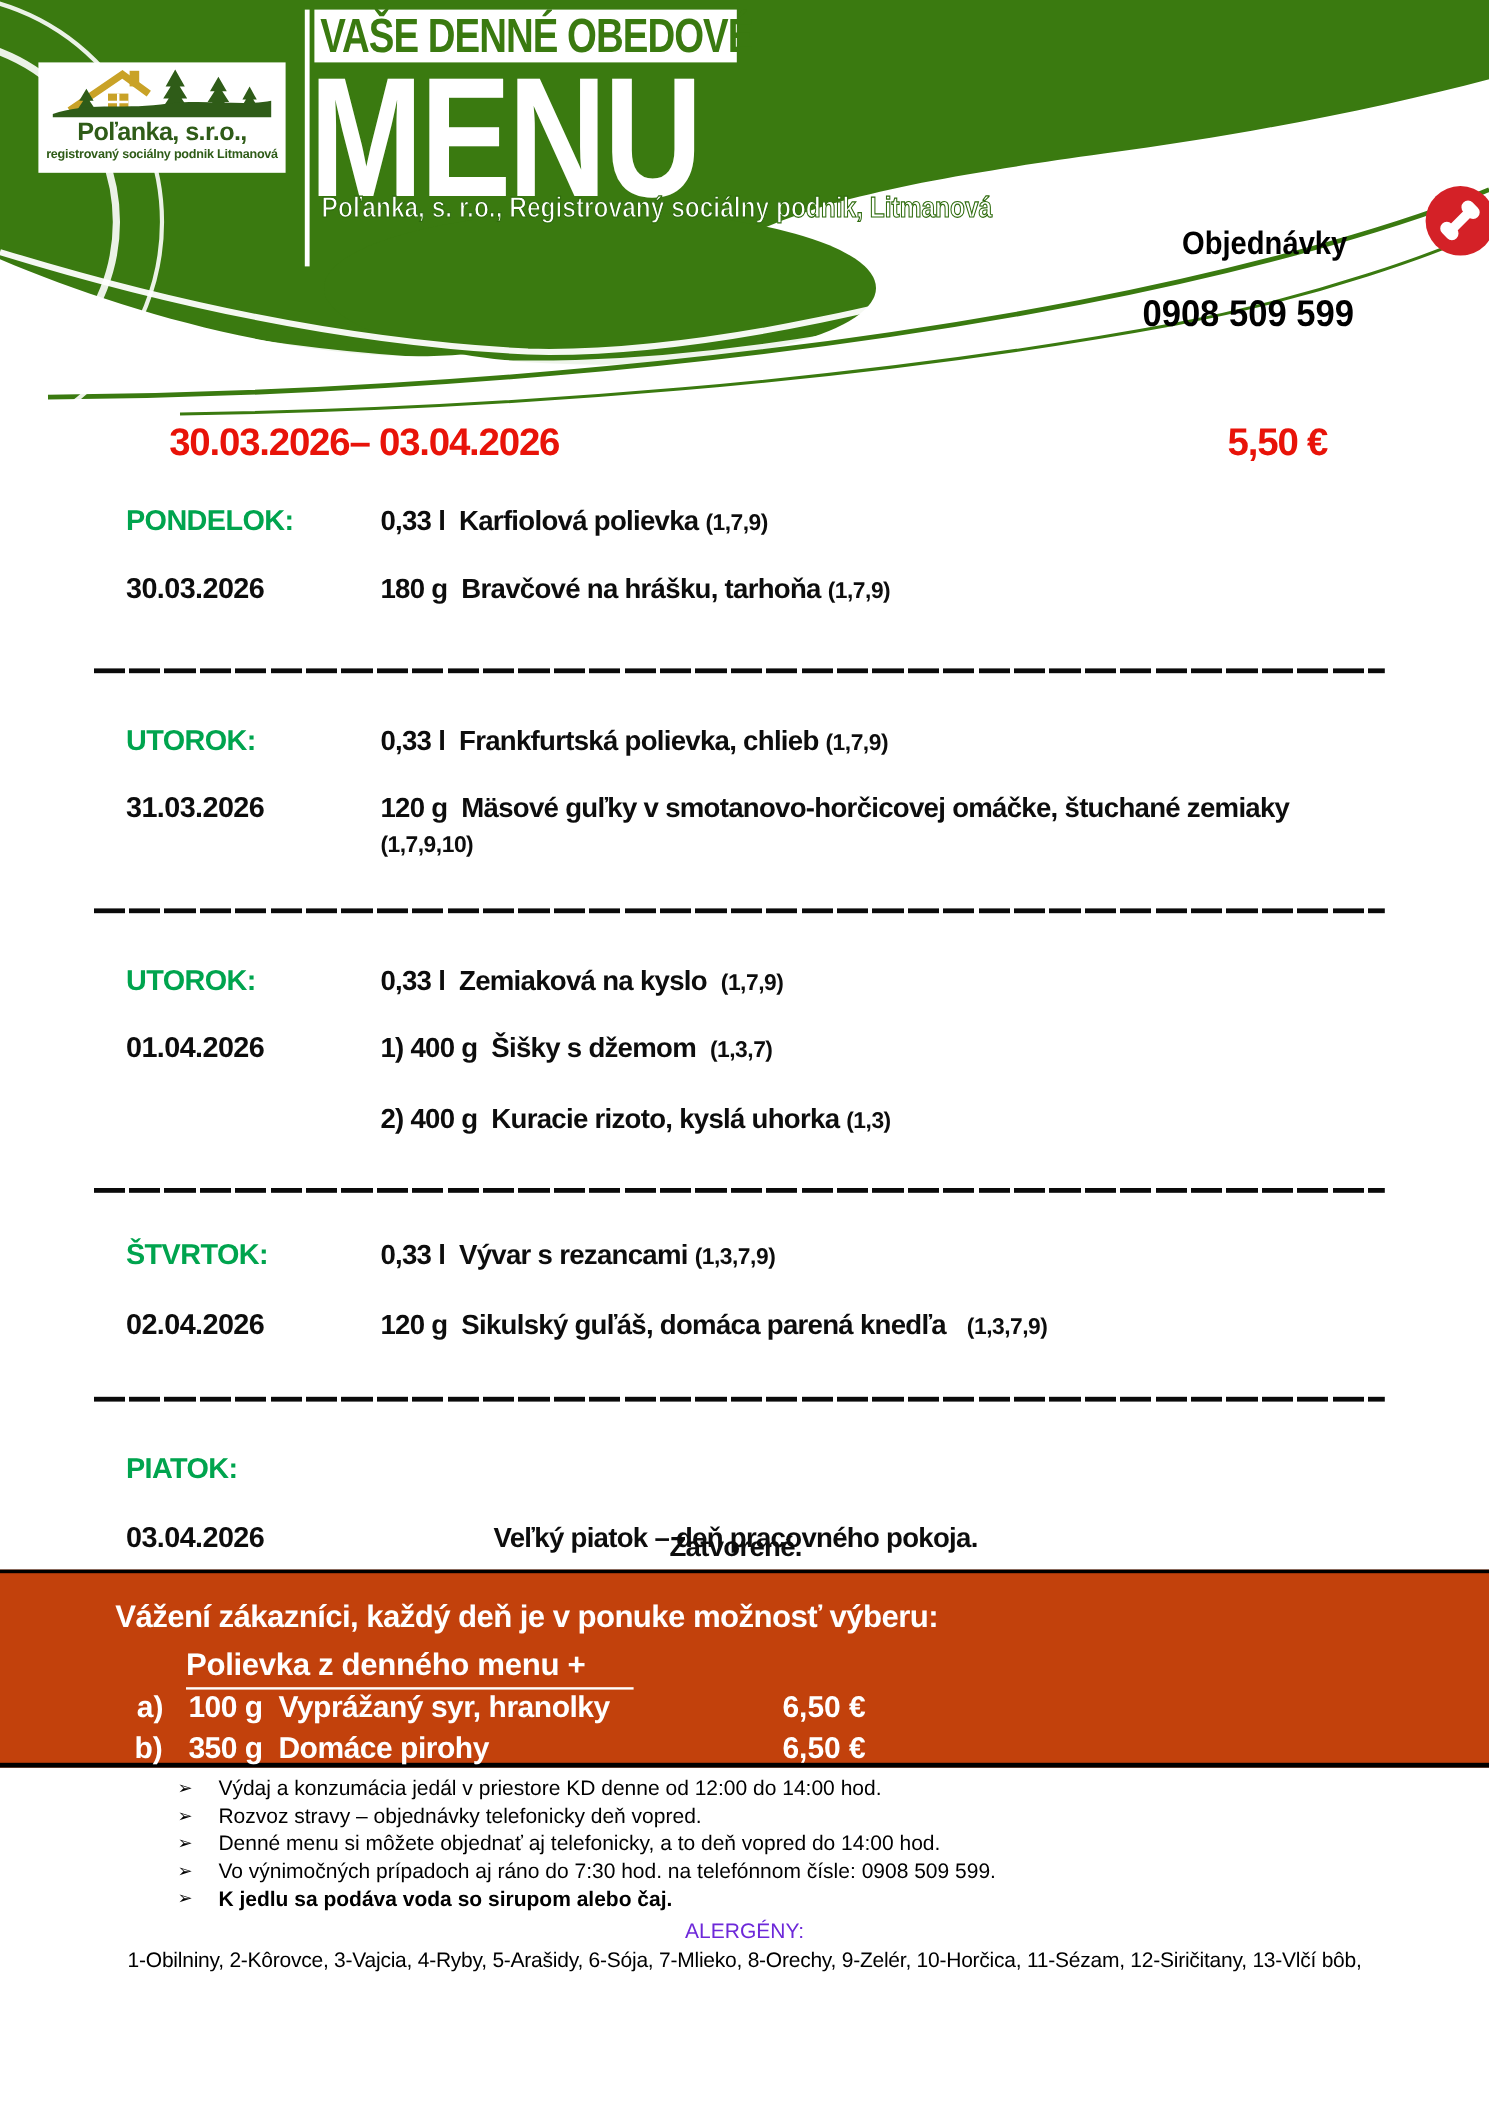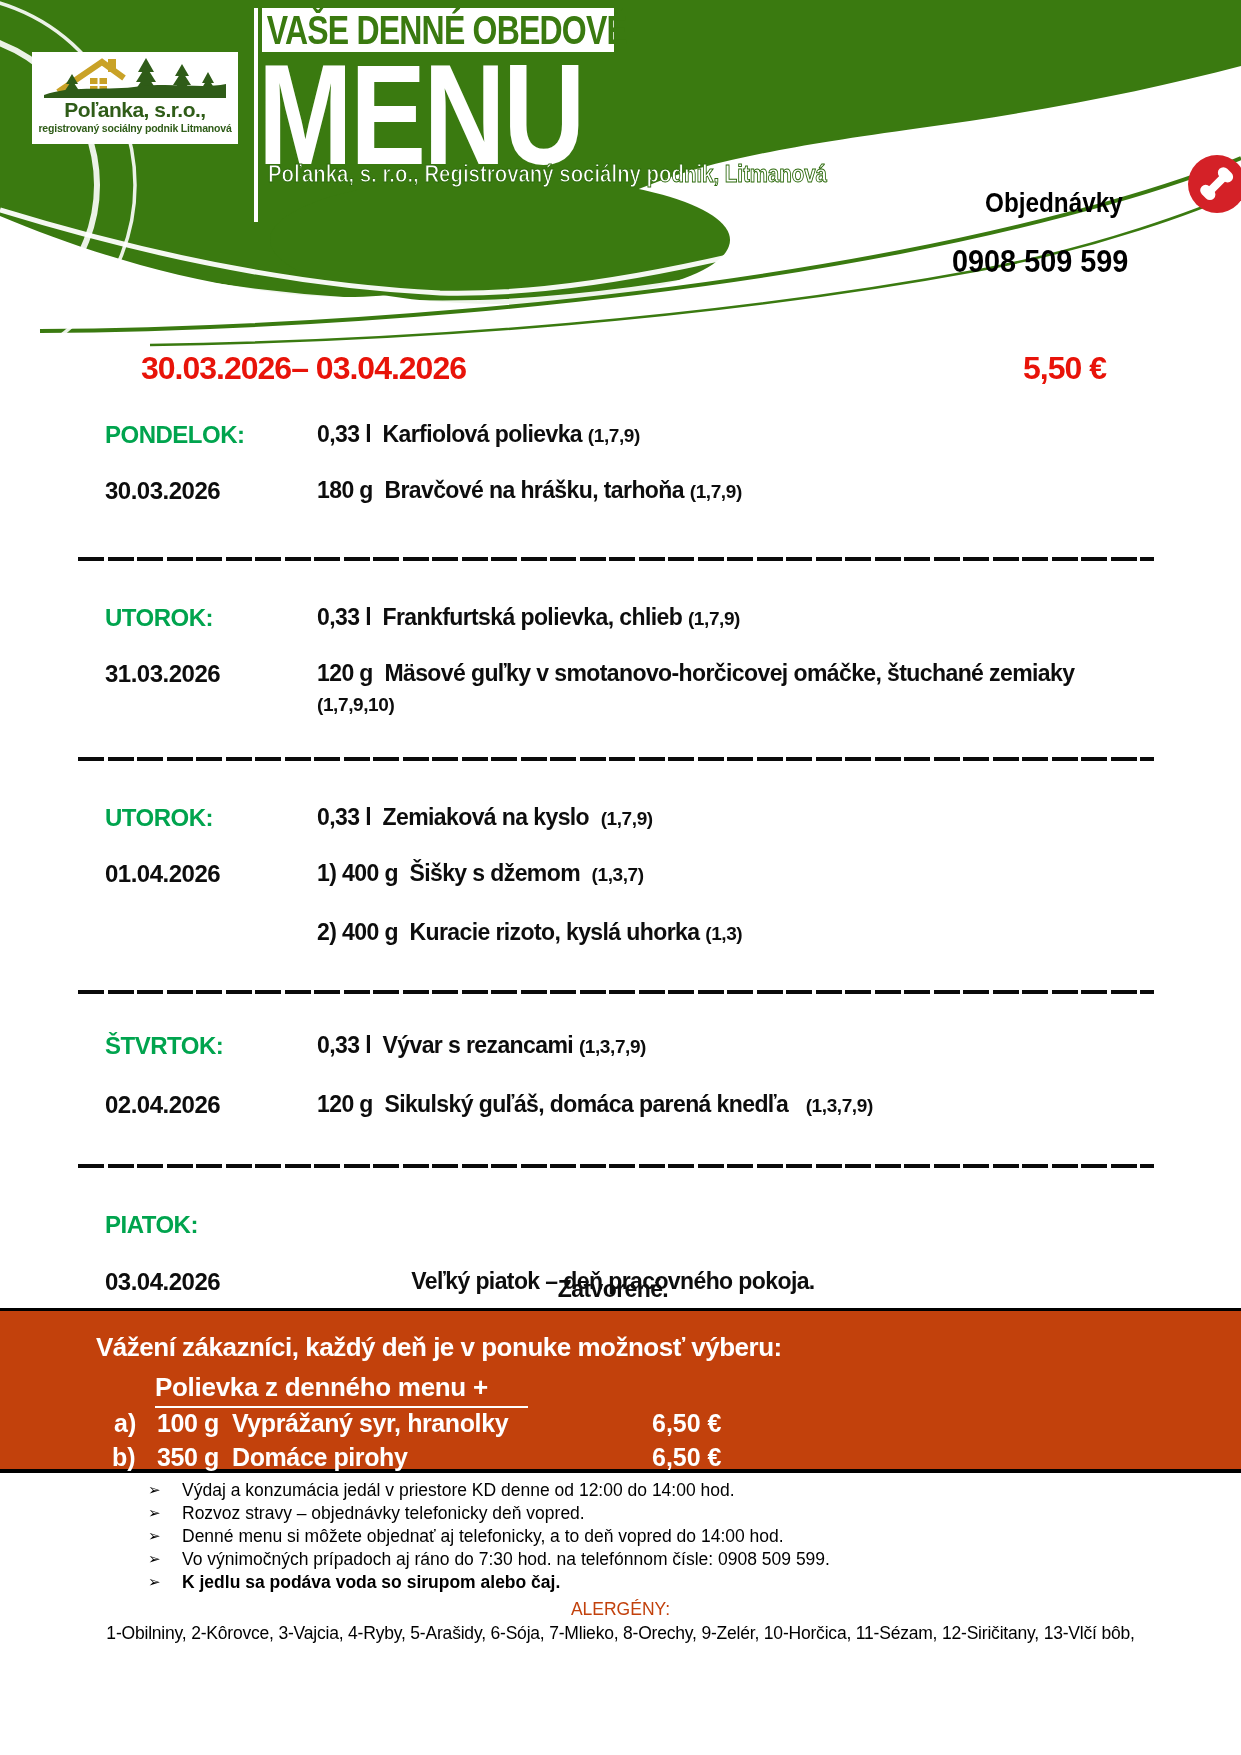--- a/index.html
+++ b/index.html
@@ -49,21 +49,21 @@
   .opt-text{position:absolute;font-size:25px;font-weight:700;letter-spacing:-0.4px;}
   .opt-price{position:absolute;left:652px;font-size:25px;font-weight:800;}
 
   
   .notes{position:absolute;left:148px;top:1480px;width:980px;}
   .note-row{display:flex;align-items:flex-start;height:23px;font-size:17.5px;color:#000;}
   .note-marker{width:34px;font-size:15px;flex:0 0 34px;padding-top:1px;}
   .note-bold{font-weight:800;}
 
   
-  .alg-title{position:absolute;left:0;top:1599px;width:1241px;text-align:center;font-size:17.5px;color:#c2410c;}
+  .alg-title{position:absolute;left:0;top:1599px;width:1241px;text-align:center;font-size:17.5px;color:#6d28d9;}
   .alg-line1{position:absolute;left:0;top:1623px;width:1241px;text-align:center;font-size:17.5px;color:#000;letter-spacing:-0.2px;}
   .alg-line2{position:absolute;left:0;top:1650px;width:1241px;text-align:center;font-size:17.5px;color:#000;}
 </style>
 </head>
 <body>
 
 <div class="page">
 
   <div>
     <svg class="swoosh" width="1241" height="365" viewBox="0 0 1241 365">

